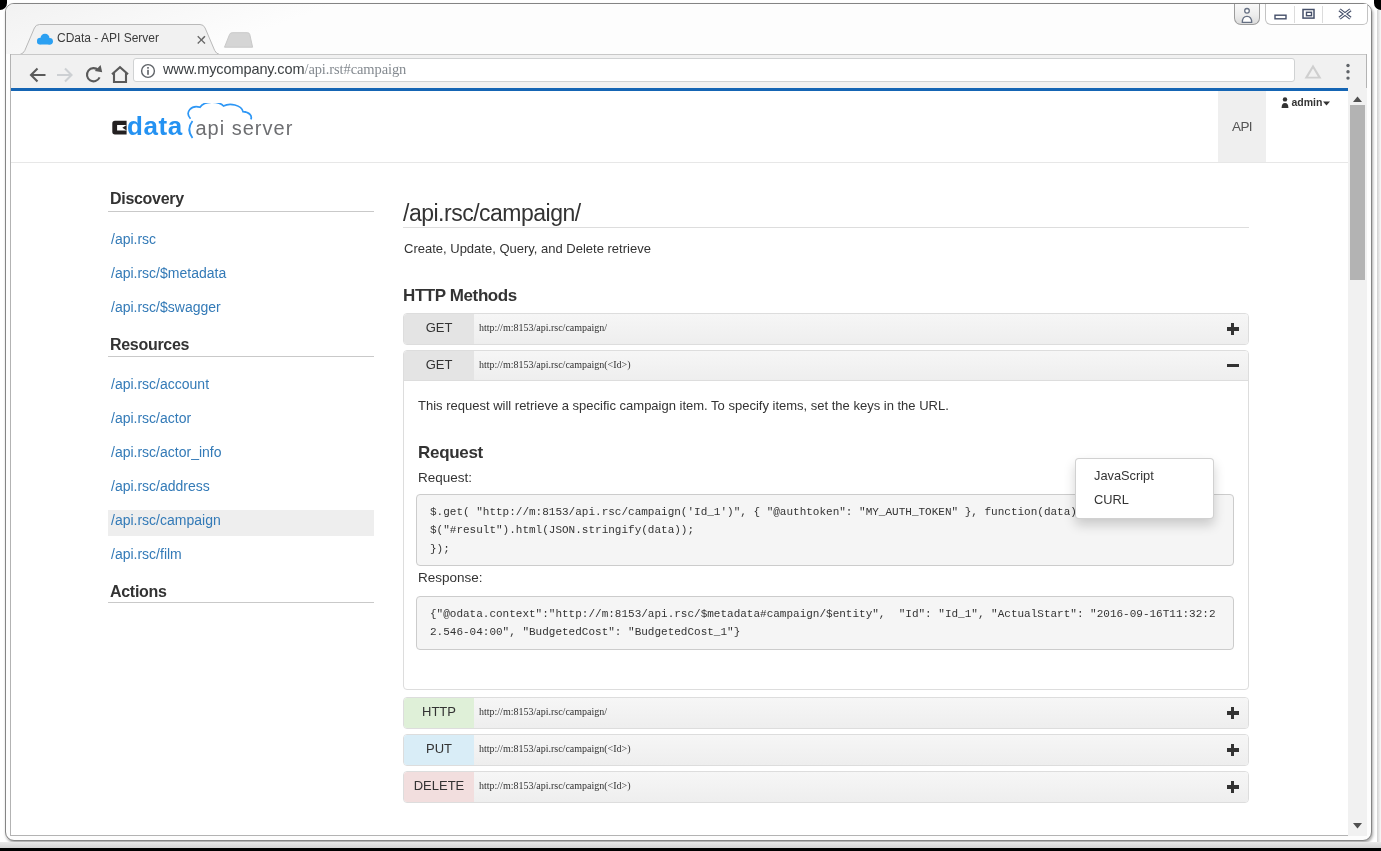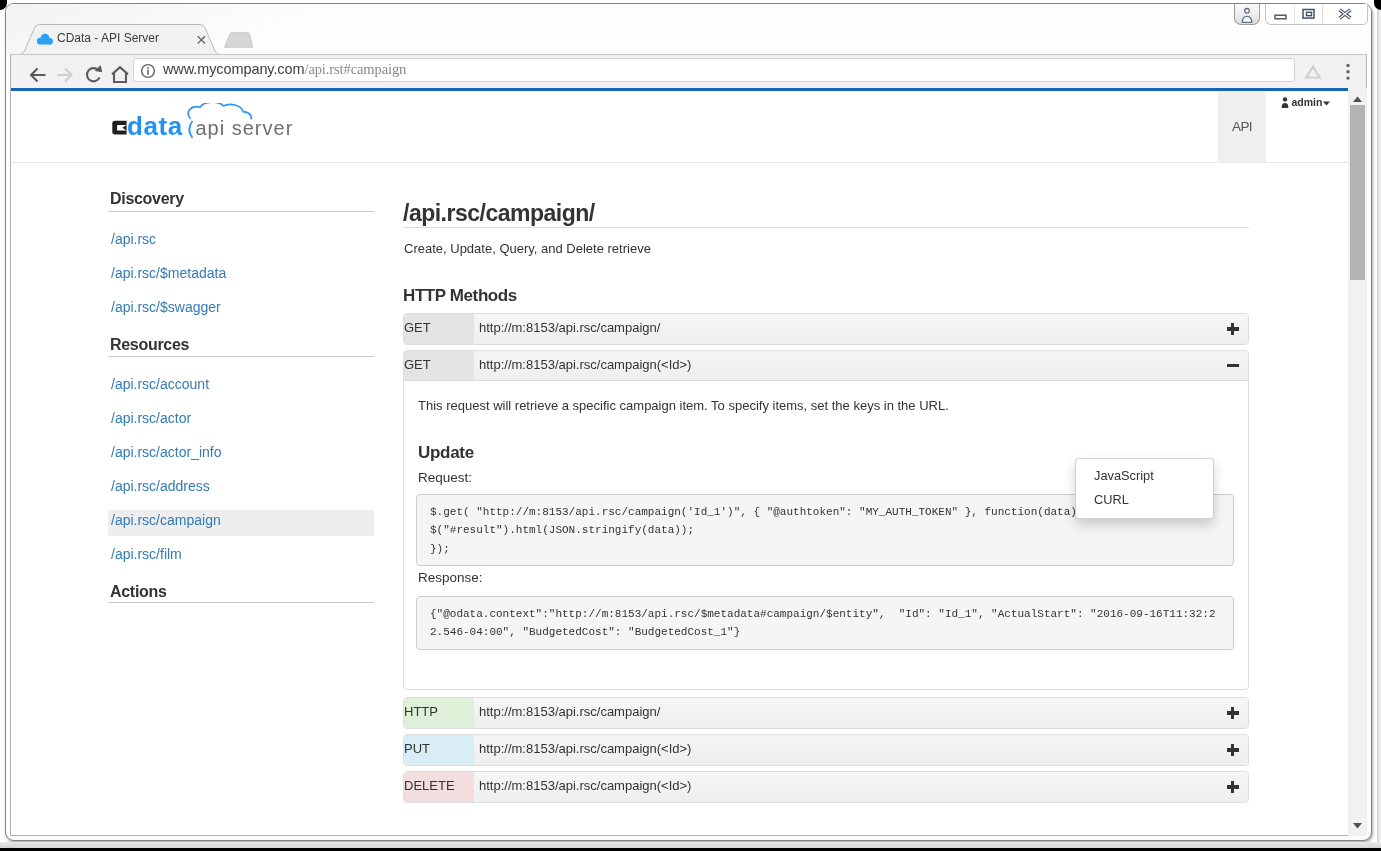--- a/index.html
+++ b/index.html
@@ -48,38 +48,38 @@
   background:#fff; border-bottom:1px solid #e7e7e7; }
 #apitab { position:absolute; left:1207px; top:0; width:48px; height:71px;
   background:#efefef; color:#555; font-size:13.5px; letter-spacing:-0.6px; text-align:center; line-height:72px; }
 
 .sheading { position:absolute; left:99px; font-size:16px; font-weight:bold;
   color:#333; letter-spacing:-0.3px; }
 .shr { position:absolute; left:97px; width:266px; height:1px; background:#c9c9c9; }
 .slink { position:absolute; left:100px; font-size:14px; color:#337ab7; }
 #hl { position:absolute; left:97px; top:419px; width:266px; height:26px; background:#eee; }
 
-#h1 { position:absolute; left:392px; top:109px; font-size:23px; font-weight:bold;
+#h1 { position:absolute; left:392px; top:109px; font-size:23px; font-weight:normal;
   color:#333; letter-spacing:-0.5px; }
 #h1hr { position:absolute; left:392px; top:136px; width:846px; height:1px; background:#ddd; }
 #pdesc { position:absolute; left:393px; top:150px; font-size:13px; color:#333; }
 #hmeth { position:absolute; left:392px; top:195px; font-size:17px; font-weight:bold;
   color:#333; letter-spacing:-0.4px; }
 
 .panel { position:absolute; left:392px; width:846px; border:1px solid #ddd;
   border-radius:4px; background:#fff; }
 .ph { display:flex; align-items:stretch; height:30px;
   background:linear-gradient(#f6f6f6,#eeeeee); border-radius:3px 3px 0 0; overflow:hidden; }
-.m { width:70px; flex:none; line-height:27px;
+.m { width:70px; flex:none; text-align:center; line-height:27px;
   font-size:13px; color:#333; }
 .m.get { background:#e4e4e4; }
 .m.post { background:#dff0d8; }
 .m.put { background:#d9edf7; }
 .m.del { background:#f2dede; }
-.u { margin-left:5px; font-size:13px; color:#333; line-height:27px; }
+.u { margin-left:5px; font-size:10px; color:#333; line-height:27px;font-family:Liberation Serif, serif; }
 .pm { margin-left:auto; margin-right:9.5px; align-self:center; position:relative;
   width:12px; height:12px; }
 .pm i { position:absolute; left:0; top:4.3px; width:12px; height:3.4px; background:#333; }
 .pm b { position:absolute; left:4.3px; top:0; width:3.4px; height:12px; background:#333; }
 
 #p2body { position:absolute; left:392px; top:292px; width:846px; height:307px; }
 #p2desc { position:absolute; left:15px; top:15px; font-size:13px; color:#333; }
 #cfbtn { position:absolute; left:656px; top:41px; width:174px; height:31px;
   background:#e6e6e6; border:1px solid #adadad; border-radius:4px;
   font-size:12.8px; color:#333; text-align:center; line-height:29px;
@@ -239,21 +239,21 @@
       <div class="ph" style="border-bottom:1px solid #ddd;height:30px">
           <span class="m get">GET</span>
           <span class="u">http://m:8153/api.rsc/campaign(&lt;Id&gt;)</span>
           <span class="pm">
             <i></i>
           </span>
         </div>
     </div>
     <div id="p2body">
       <div id="p2desc">This request will retrieve a specific campaign item. To specify items, set the keys in the URL.</div>
-      <div id="example">Update</div>
+      <div id="example">Request</div>
       <div id="reqlab">Request:</div>
       <div id="pre1">
           <pre class="code">$.get( "http://m:8153/api.rsc/campaign('Id_1')", { "@authtoken": "MY_AUTH_TOKEN" }, function(data) {
 $("#result").html(JSON.stringify(data));
 });</pre>
         </div>
       <div id="resplab">Response:</div>
       <div id="pre2">
           <pre class="code">{"@odata.context":"http://m:8153/api.rsc/$metadata#campaign/$entity",  "Id": "Id_1", "ActualStart": "2016-09-16T11:32:2
 2.546-04:00", "BudgetedCost": "BudgetedCost_1"}</pre>

